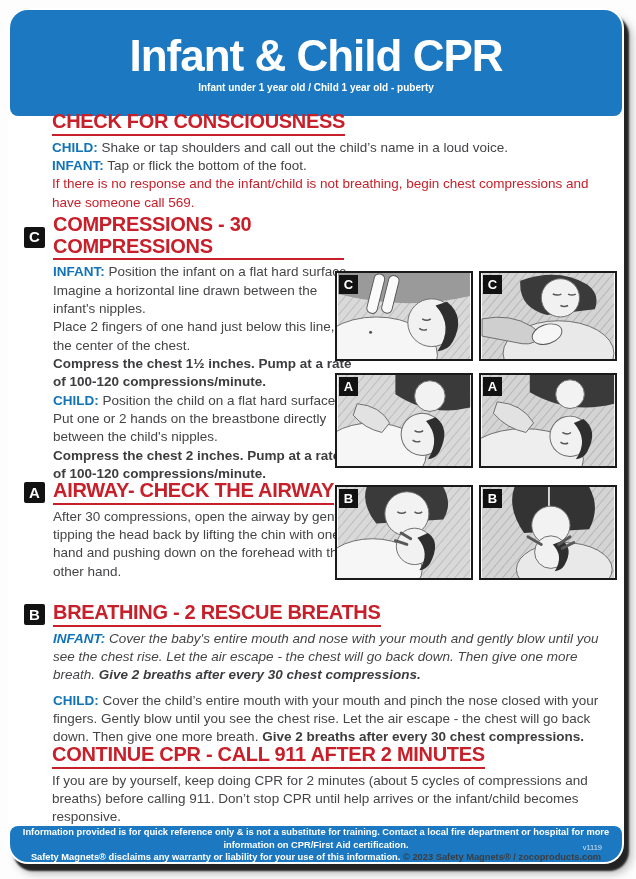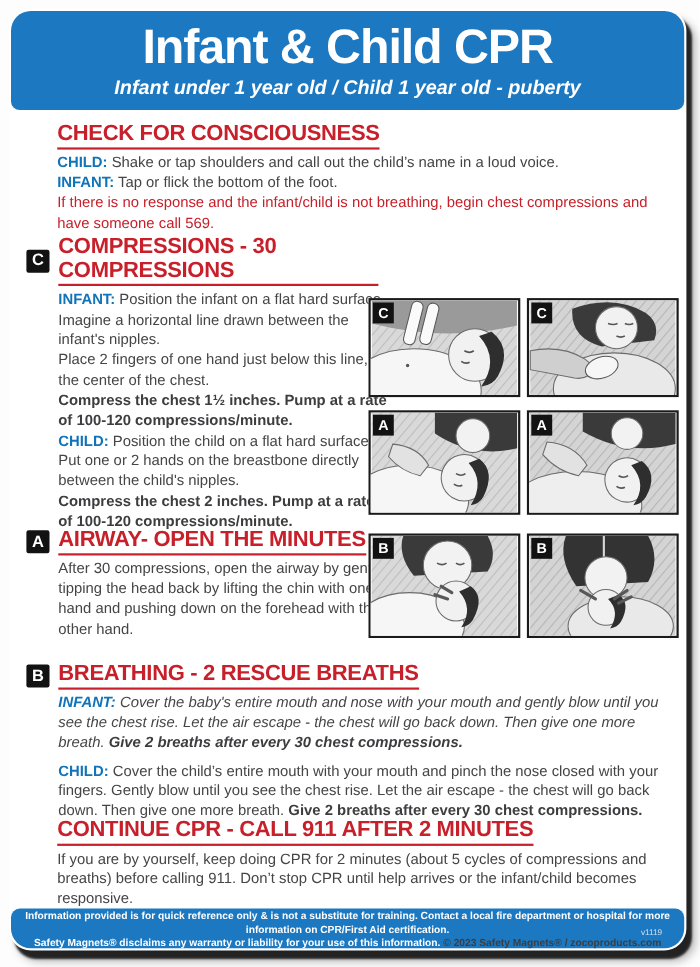--- a/index.html
+++ b/index.html
@@ -4,27 +4,27 @@
 <style>
   * { margin:0; padding:0; box-sizing:border-box; }
   html,body { width:636px; height:879px; background:#fdfdfd; font-family:"Liberation Sans", sans-serif; }
   .card {
     position:absolute; left:8px; top:8px; width:616px; height:856px;
     background:#ffffff; border-radius:20px; overflow:hidden;
     box-shadow:5px 7px 2px rgba(12,12,12,.88), 8px 10px 8px rgba(0,0,0,.25);
   }
   
   .hdr {
-    position:absolute; left:2px; top:2px; right:2px; height:90px;
+    position:absolute; left:2px; top:2px; right:2px; height:106px;
     background:var(--blue); border-radius:18px 18px 8px 8px;
     display:flex; flex-direction:column; align-items:center; justify-content:center;
     color:#fff; text-align:center;
   }
   .hdr h1 { font-size:44px; font-weight:bold; letter-spacing:-1px; line-height:1.05; }
-  .hdr .sub { font-size:18px; font-weight:bold; margin-top:3px;font-style:italic; }
+  .hdr .sub { font-size:10px; font-weight:bold; margin-top:3px; }
   
   .ftr {
     position:absolute; left:2px; right:2px; bottom:2px; height:36px;
     background:var(--blue); border-radius:8px 8px 18px 18px;
     color:#fff; font-size:9.3px; font-weight:bold; text-align:center;
     padding-top:0; line-height:1.35;
   }
   .ftr .ver { position:absolute; right:20px; bottom:9px; font-size:7.5px; font-weight:normal; color:#cfe2f3; }
   
   :root { --blue:#1b78c1; --red:#c7202a; --tblue:#1173b8; --body:#454548; }
@@ -87,21 +87,21 @@
         <strong class="blockline">Compress the chest 1½ inches. Pump at a rate of 100-120 compressions/minute.</strong></p>
       <p><span class="lbl">CHILD:</span>
         <span>Position the child on a flat hard surface. Put one or 2 hands on the breastbone directly between the child's nipples.</span>
         <strong class="blockline">Compress the chest 2 inches. Pump at a rate of 100-120 compressions/minute.</strong></p>
     </div>
   </div>
 
   <div class="sec" style="left:16px; top:472px; width:320px;">
     <div class="sec-head">
       <span class="badge">A</span>
-      <h2 class="h-red">AIRWAY- OPEN THE MINUTES</h2>
+      <h2 class="h-red">AIRWAY- CHECK THE AIRWAY</h2>
     </div>
     <div class="indent" style="width:295px;">
       <p>After 30 compressions, open the airway by gently tipping the head back by lifting the chin with one hand and pushing down on the forehead with the other hand.</p>
     </div>
   </div>
 
   <div class="sec" style="left:16px; top:594px; width:592px;">
     <div class="sec-head">
       <span class="badge">B</span>
       <h2 class="h-red">BREATHING - 2 RESCUE BREATHS</h2>

